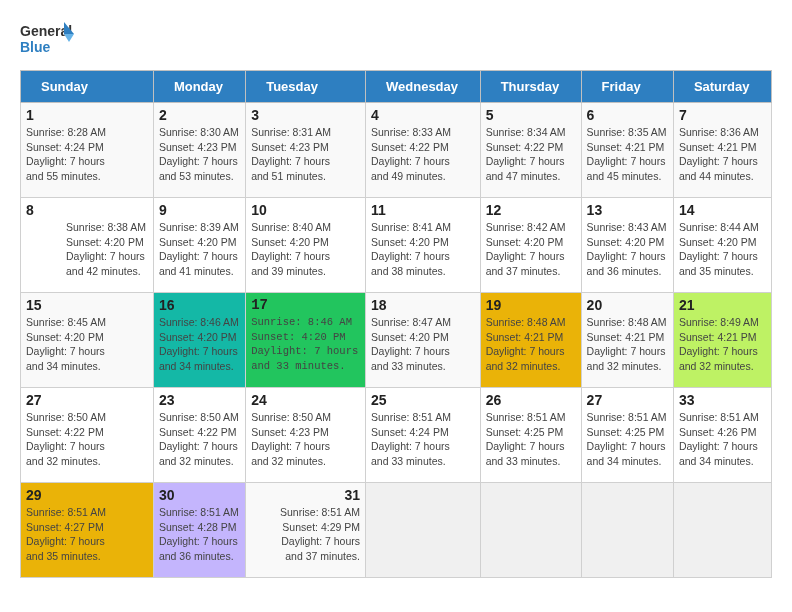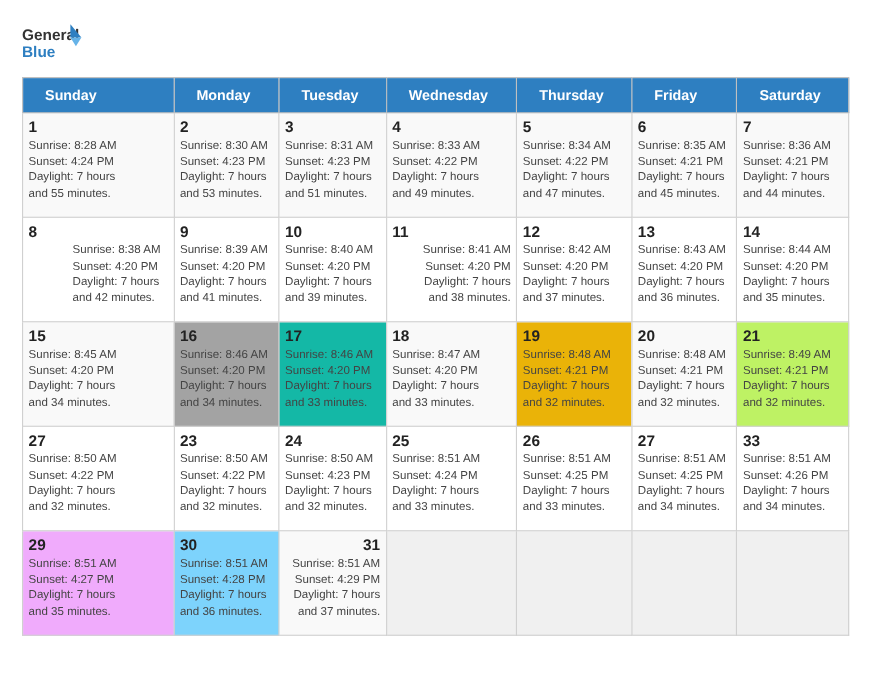--- a/index.html
+++ b/index.html
@@ -173,21 +173,21 @@
         </td>
         <td>
           <span class="day-number">10</span>
           <div class="day-info" style="white-space: pre-line;">Sunrise: 8:40 AM
 Sunset: 4:20 PM
 Daylight: 7 hours
 and 39 minutes.</div>
         </td>
         <td>
           <span class="day-number">11</span>
-          <div class="day-info" style="white-space: pre-line; text-align: right;">Sunrise: 8:41 AM
+          <div class="day-info" style="white-space: pre-line;">Sunrise: 8:41 AM
 Sunset: 4:20 PM
 Daylight: 7 hours
 and 38 minutes.</div>
         </td>
         <td>
           <span class="day-number">12</span>
           <div class="day-info" style="white-space: pre-line;">Sunrise: 8:42 AM
 Sunset: 4:20 PM
 Daylight: 7 hours
 and 37 minutes.</div>
@@ -208,28 +208,28 @@
         </td>
       </tr>
       <tr style="background-color: rgb(249, 249, 249);">
         <td style="background-color: rgb(249, 249, 249);">
           <span class="day-number">15</span>
           <div class="day-info" style="white-space: pre-line;">Sunrise: 8:45 AM
 Sunset: 4:20 PM
 Daylight: 7 hours
 and 34 minutes.</div>
         </td>
-        <td style="background-color: #a3a3a3;">
+        <td style="background-color: #14b8a6;">
           <span class="day-number">16</span>
           <div class="day-info" style="white-space: pre-line;">Sunrise: 8:46 AM
 Sunset: 4:20 PM
 Daylight: 7 hours
 and 34 minutes.</div>
         </td>
-        <td style="background-color: #14b8a6;">
+        <td style="background-color: #22c55e; font-family: Liberation Mono, monospace;">
           <span class="day-number">17</span>
           <div class="day-info" style="white-space: pre-line;">Sunrise: 8:46 AM
 Sunset: 4:20 PM
 Daylight: 7 hours
 and 33 minutes.</div>
         </td>
         <td style="background-color: rgb(249, 249, 249);">
           <span class="day-number">18</span>
           <div class="day-info" style="white-space: pre-line;">Sunrise: 8:47 AM
 Sunset: 4:20 PM
@@ -303,28 +303,28 @@
         </td>
         <td>
           <span class="day-number">33</span>
           <div class="day-info" style="white-space: pre-line;">Sunrise: 8:51 AM
 Sunset: 4:26 PM
 Daylight: 7 hours
 and 34 minutes.</div>
         </td>
       </tr>
       <tr style="background-color: rgb(249, 249, 249);">
-        <td style="background-color: #f0abfc;">
+        <td style="background-color: #eab308;">
           <span class="day-number">29</span>
           <div class="day-info" style="white-space: pre-line;">Sunrise: 8:51 AM
 Sunset: 4:27 PM
 Daylight: 7 hours
 and 35 minutes.</div>
         </td>
-        <td style="background-color: #7dd3fc; margin-left: 12px;">
+        <td style="background-color: #c4b5fd; margin-left: 12px;">
           <span class="day-number">30</span>
           <div class="day-info" style="white-space: pre-line;">Sunrise: 8:51 AM
 Sunset: 4:28 PM
 Daylight: 7 hours
 and 36 minutes.</div>
         </td>
         <td style="background-color: rgb(249, 249, 249); text-align: right;">
           <span class="day-number">31</span>
           <div class="day-info" style="white-space: pre-line;">Sunrise: 8:51 AM
 Sunset: 4:29 PM

